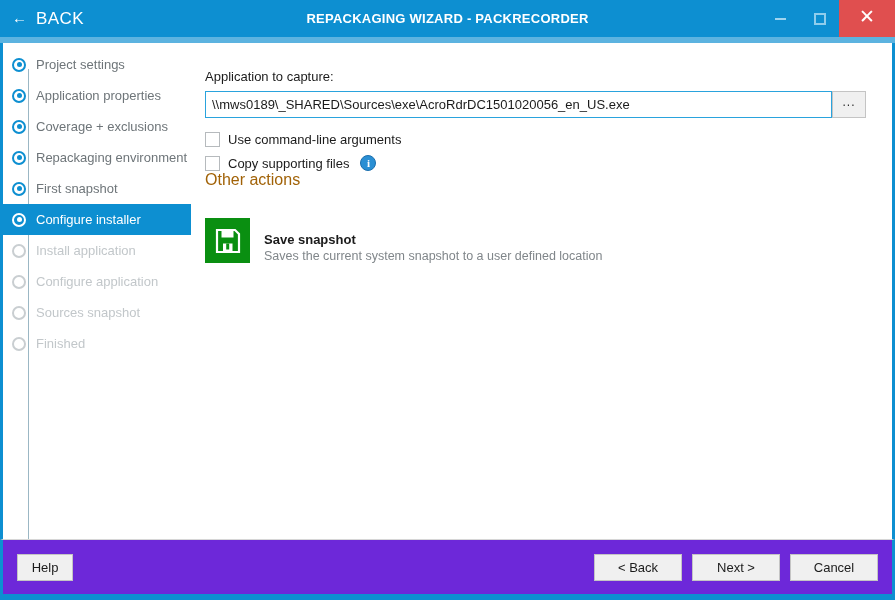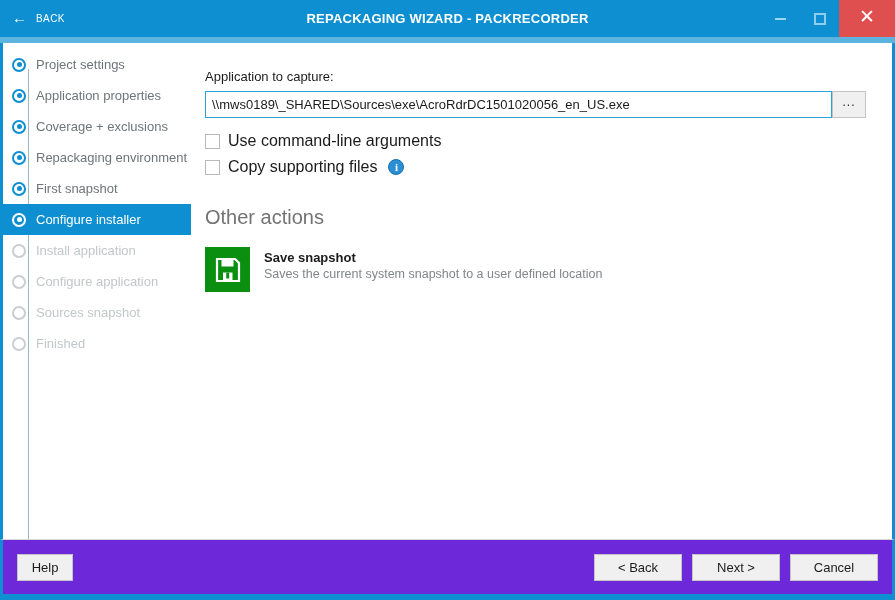--- a/index.html
+++ b/index.html
@@ -42,21 +42,21 @@
     user-select: none;
   }
   .back-arrow {
     font-size: 15px;
     line-height: 1;
     color: #ffffff;
     display: inline-block;
     transform: translateY(-1px);
   }
   .back-label {
-    font-size: 10px;
+    font-size: 17px;
     letter-spacing: 0.4px;
     color: #ffffff;
   }
 
   .window-title {
     position: absolute;
     left: 0; right: 0;
     top: 0;
     height: 37px;
     line-height: 37px;
@@ -254,51 +254,50 @@
     width: fit-content;
   }
   .check-row.second { margin-top: 8px; }
   .cbox {
     width: 15px; height: 15px;
     flex: 0 0 15px;
     border: 1px solid #b6babd;
     background: #ffffff;
   }
   .check-label {
-    font-size: 16px;
+    font-size: 13px;
     color: #1b1b1b;
   }
 
   .info-icon {
     width: 16px; height: 16px;
     flex: 0 0 16px;
     border-radius: 50%;
     background: #2a8fd4;
     border: 1px solid #1b6fae;
     color: #ffffff;
     font-size: 11px;
     font-weight: bold;
     line-height: 14px;
     text-align: center;
     font-family: "Liberation Serif", serif;
     cursor: pointer;
     margin-left: 3px;
   }
 
   .section-title {
-    margin-top: 30px;
-    font-size: 20px;
+    font-size: 16px;
     font-weight: 300;
-    color: #737373;
+    color: #a16207;
   }
 
   .action-row {
     display: flex;
-    align-items: flex-start;
-    margin-top: 18px;
+    align-items: flex-end;
+    margin-top: 29px;
     gap: 14px;
     width: fit-content;
     cursor: pointer;
   }
 
   .action-tile {
     width: 45px; height: 45px;
     flex: 0 0 45px;
     background: #0a8f11;
     display: flex;

